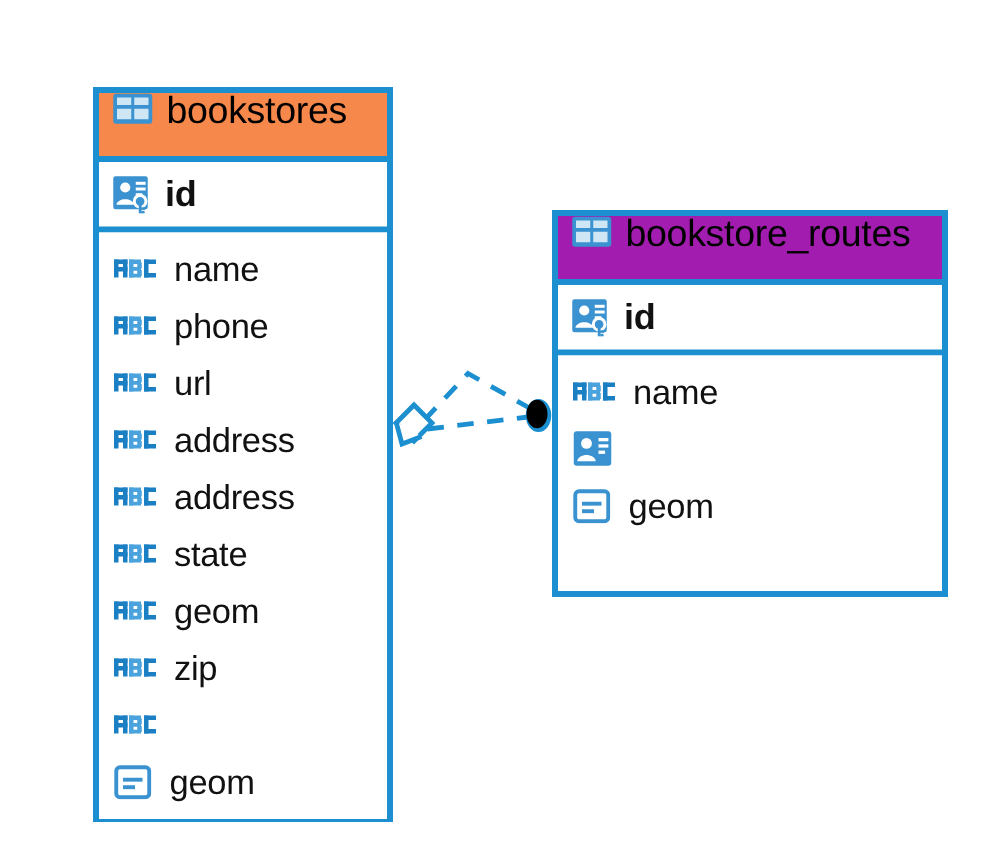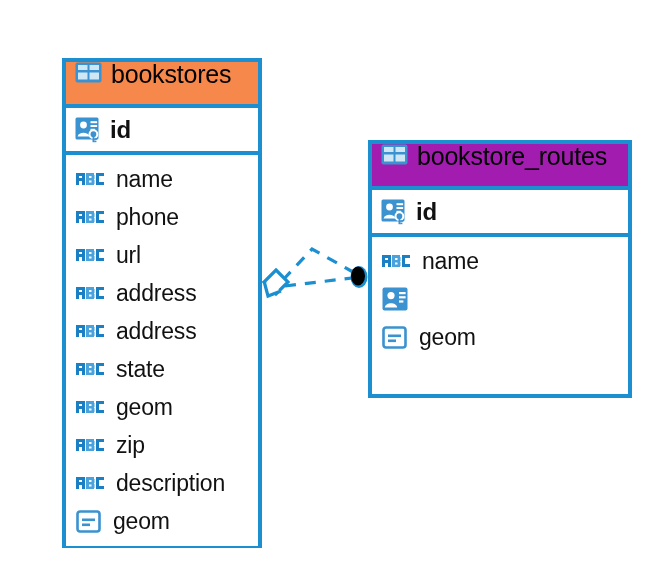--- a/index.html
+++ b/index.html
@@ -403,21 +403,20 @@
                 <rect x="15.5" y="4" width="3" height="4"></rect>
                 <rect x="15.5" y="9" width="3" height="4"></rect>
               </g>
             <g fill="#1b7fc4">
                 <rect x="20" y="2" width="8" height="3"></rect>
                 <rect x="20" y="2" width="3" height="12"></rect>
                 <rect x="20" y="11" width="8" height="3"></rect>
               </g>
           </svg>
         </span>
-        <span class="field-label">description</span>
       </div>
 
       <div class="field-row">
         <span class="icon blob-icon">
           <svg viewBox="0 0 25 23" width="25" height="23">
             <rect x="1.5" y="1.5" width="22" height="20" rx="2.5" fill="#ffffff" stroke="#3a92d0" stroke-width="2.6"></rect>
             <rect x="6" y="8.5" width="13" height="2.6" fill="#3a92d0"></rect>
             <rect x="6" y="13.5" width="8" height="2.6" fill="#3a92d0"></rect>
           </svg>
         </span>

